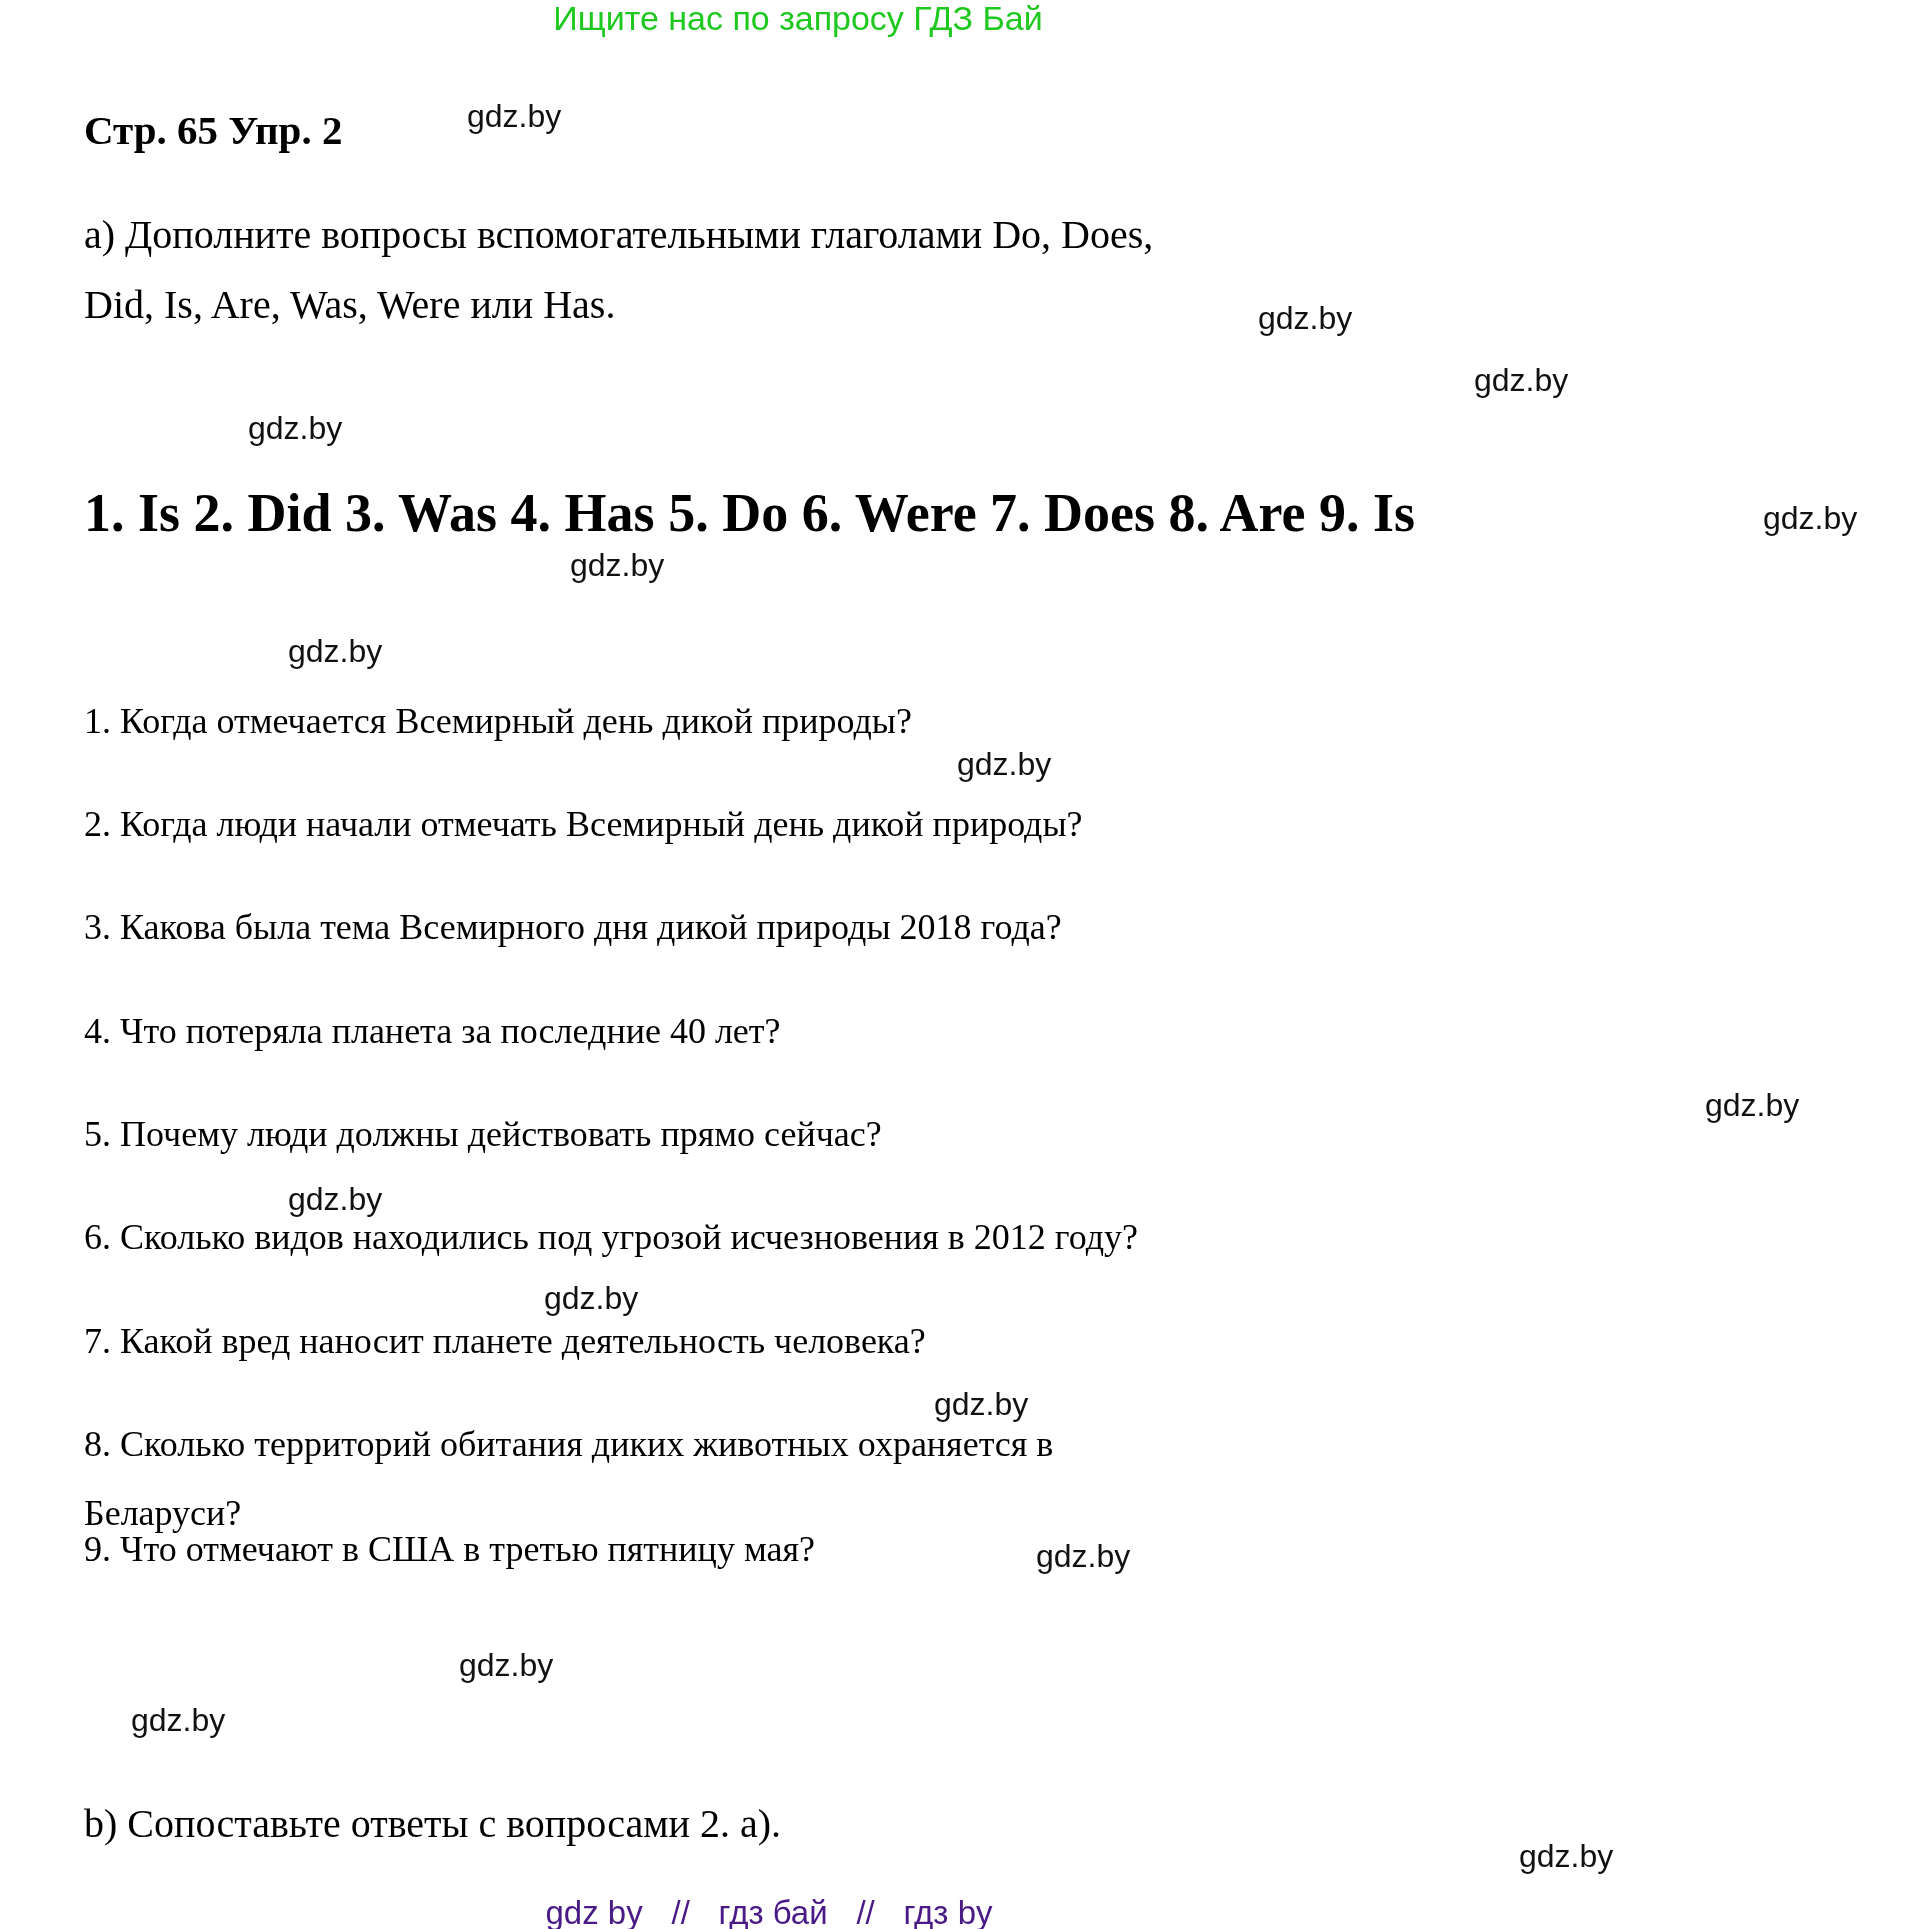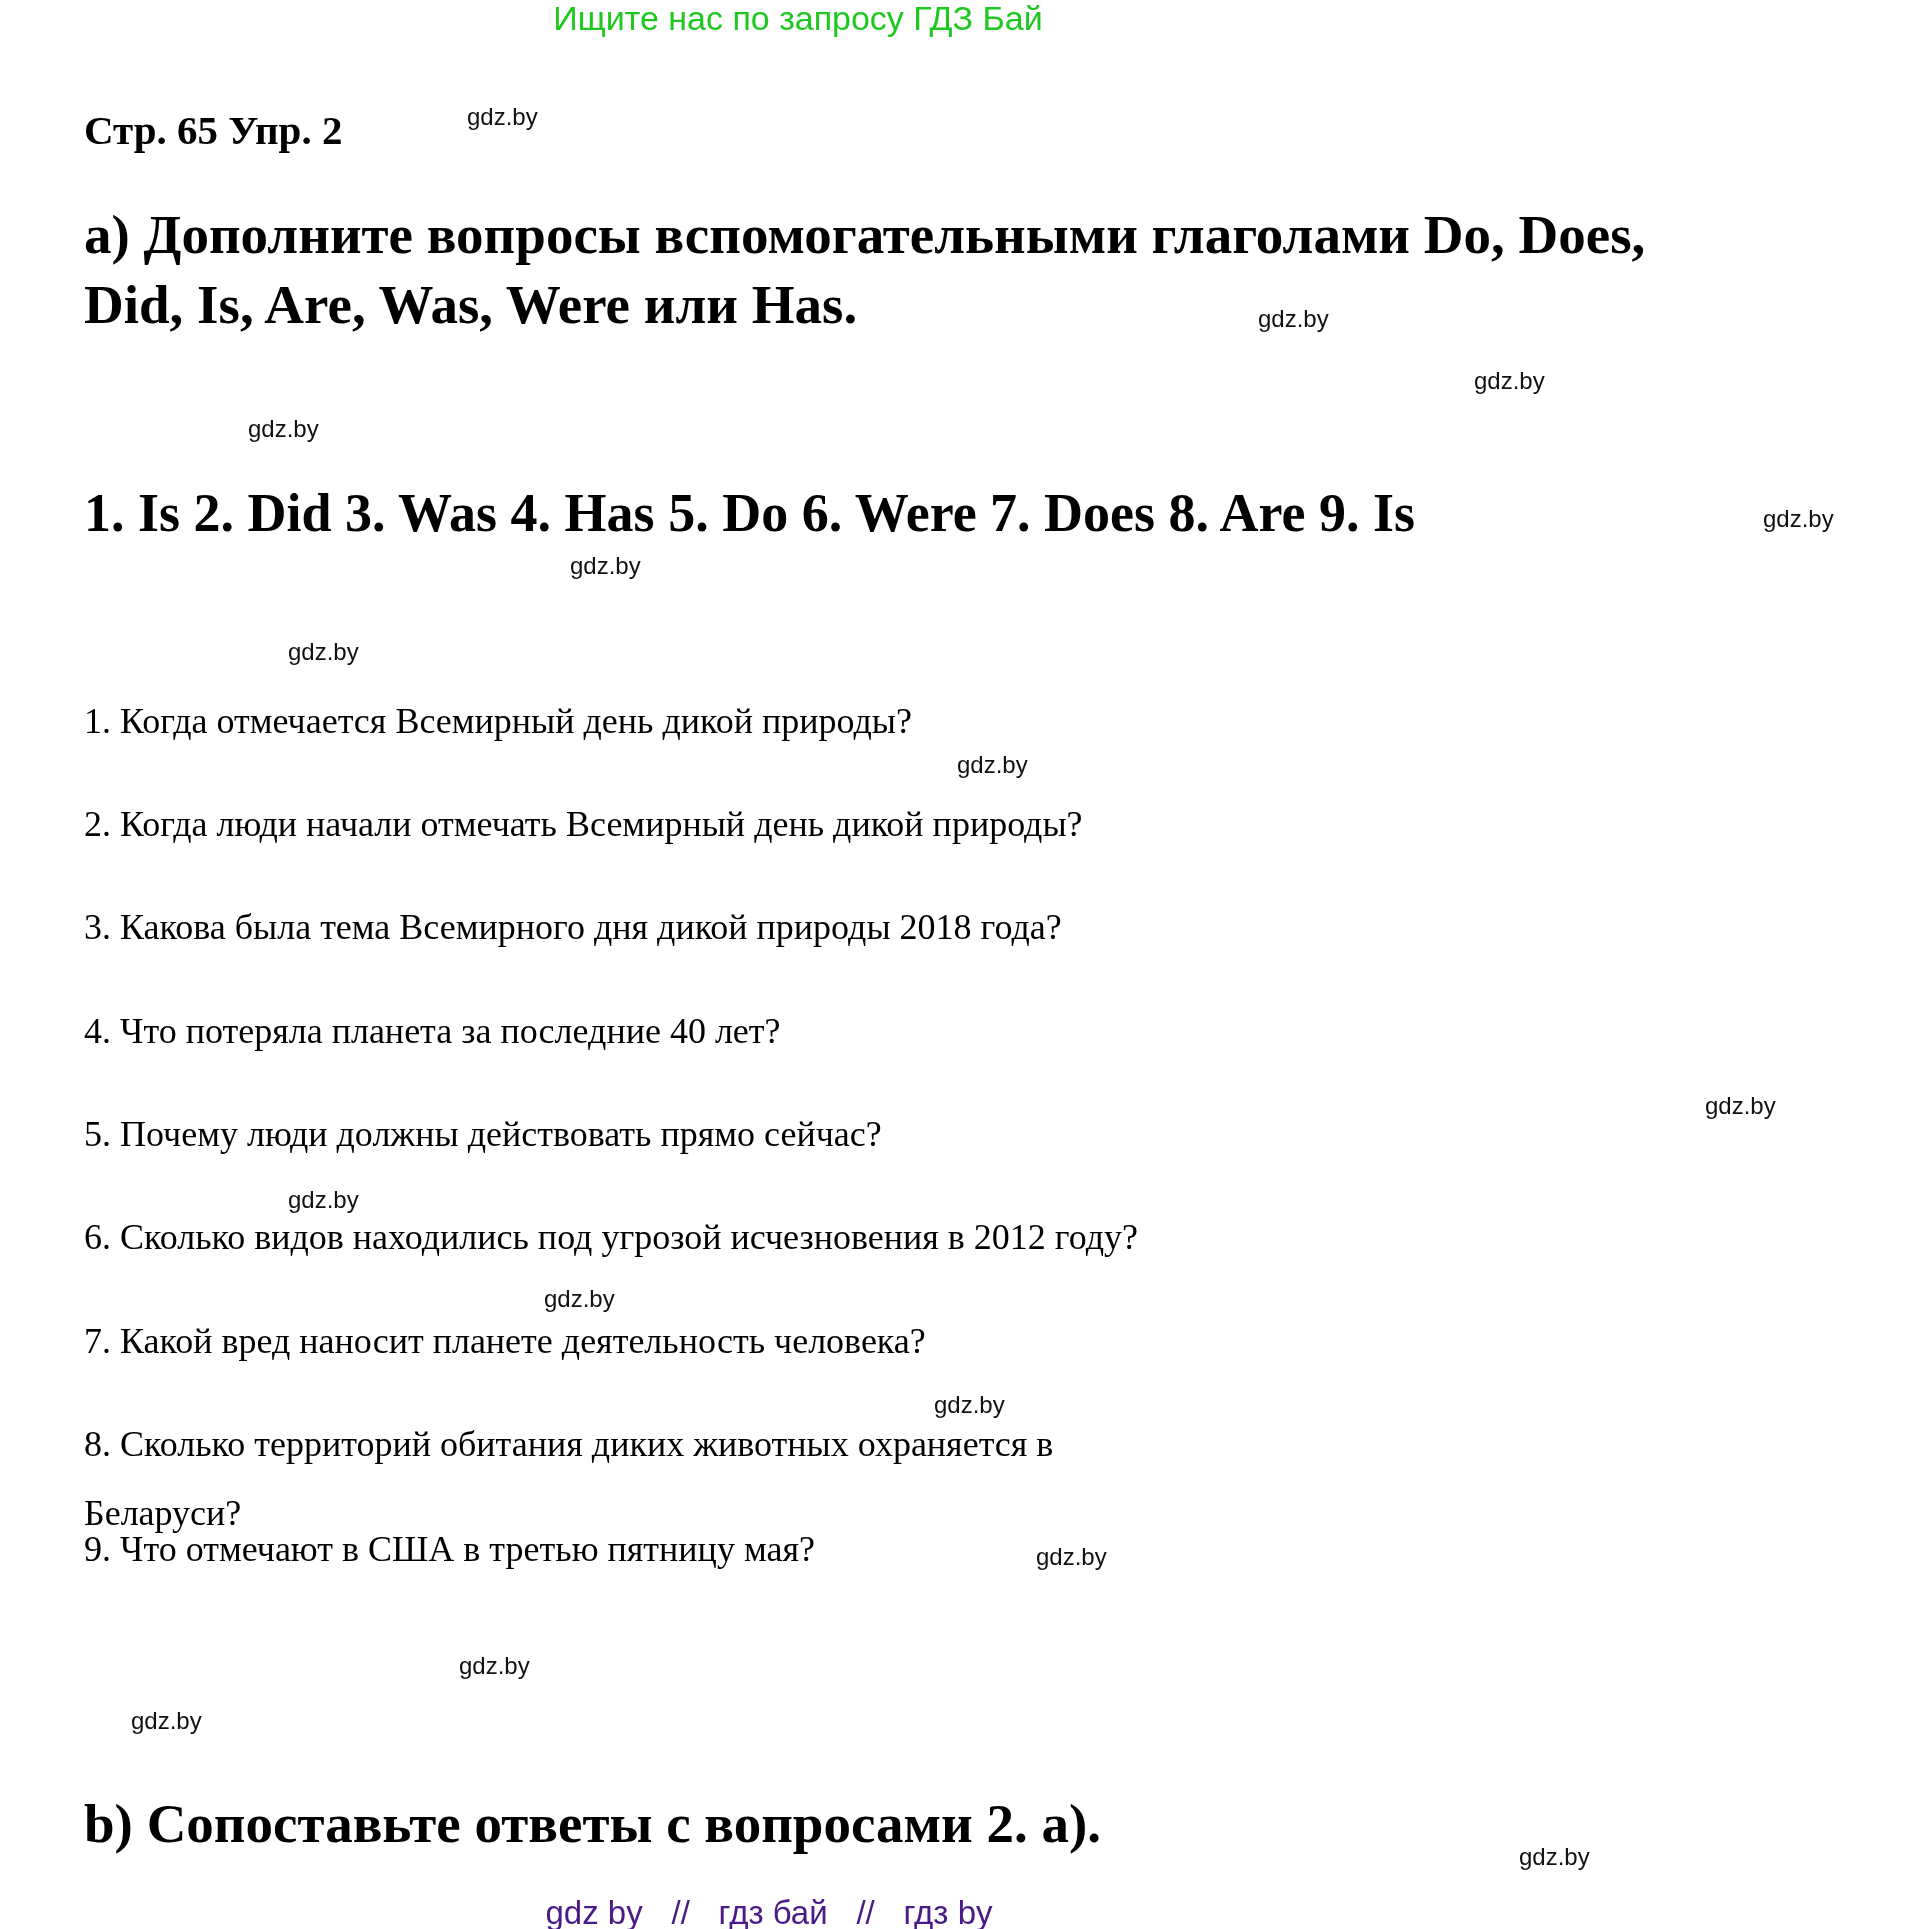--- a/index.html
+++ b/index.html
@@ -5,25 +5,25 @@
   html, body { margin: 0; padding: 0; background: #ffffff; }
   body { width: 1921px; height: 1929px; position: relative; overflow: hidden; }
   .abs { position: absolute; white-space: nowrap; }
   .top-banner {
     left: 0; width: 1596px; top: 0; text-align: center;
     font-family: "Liberation Sans", sans-serif; font-size: 34px; line-height: 37px;
     color: #1ec81e;
   }
   .serif { font-family: "Liberation Serif", serif; color: #000; }
   .title { font-weight: bold; font-size: 41px; line-height: 62px; }
-  .task-heading { font-weight: bold; font-size: 55px; line-height: 70px; }
+  .task-heading { font-weight: normal; font-size: 40px; line-height: 70px; }
   .answers { font-size: 54px; line-height: 62px; font-weight: bold; }
   .question { font-size: 36px; line-height: 62px; }
   .wm {
-    font-family: "Liberation Sans", sans-serif; font-size: 24px; line-height: 31px;
+    font-family: "Liberation Sans", sans-serif; font-size: 32px; line-height: 31px;
     color: #111;
   }
   .footer {
     left: 0; width: 1538px; text-align: center; top: 1896px;
     font-family: "Liberation Sans", sans-serif; font-size: 33px; line-height: 33px;
     color: #4a1a86;
   }
   .footer span { margin: 0 9.8px; }
 </style>
 </head>

